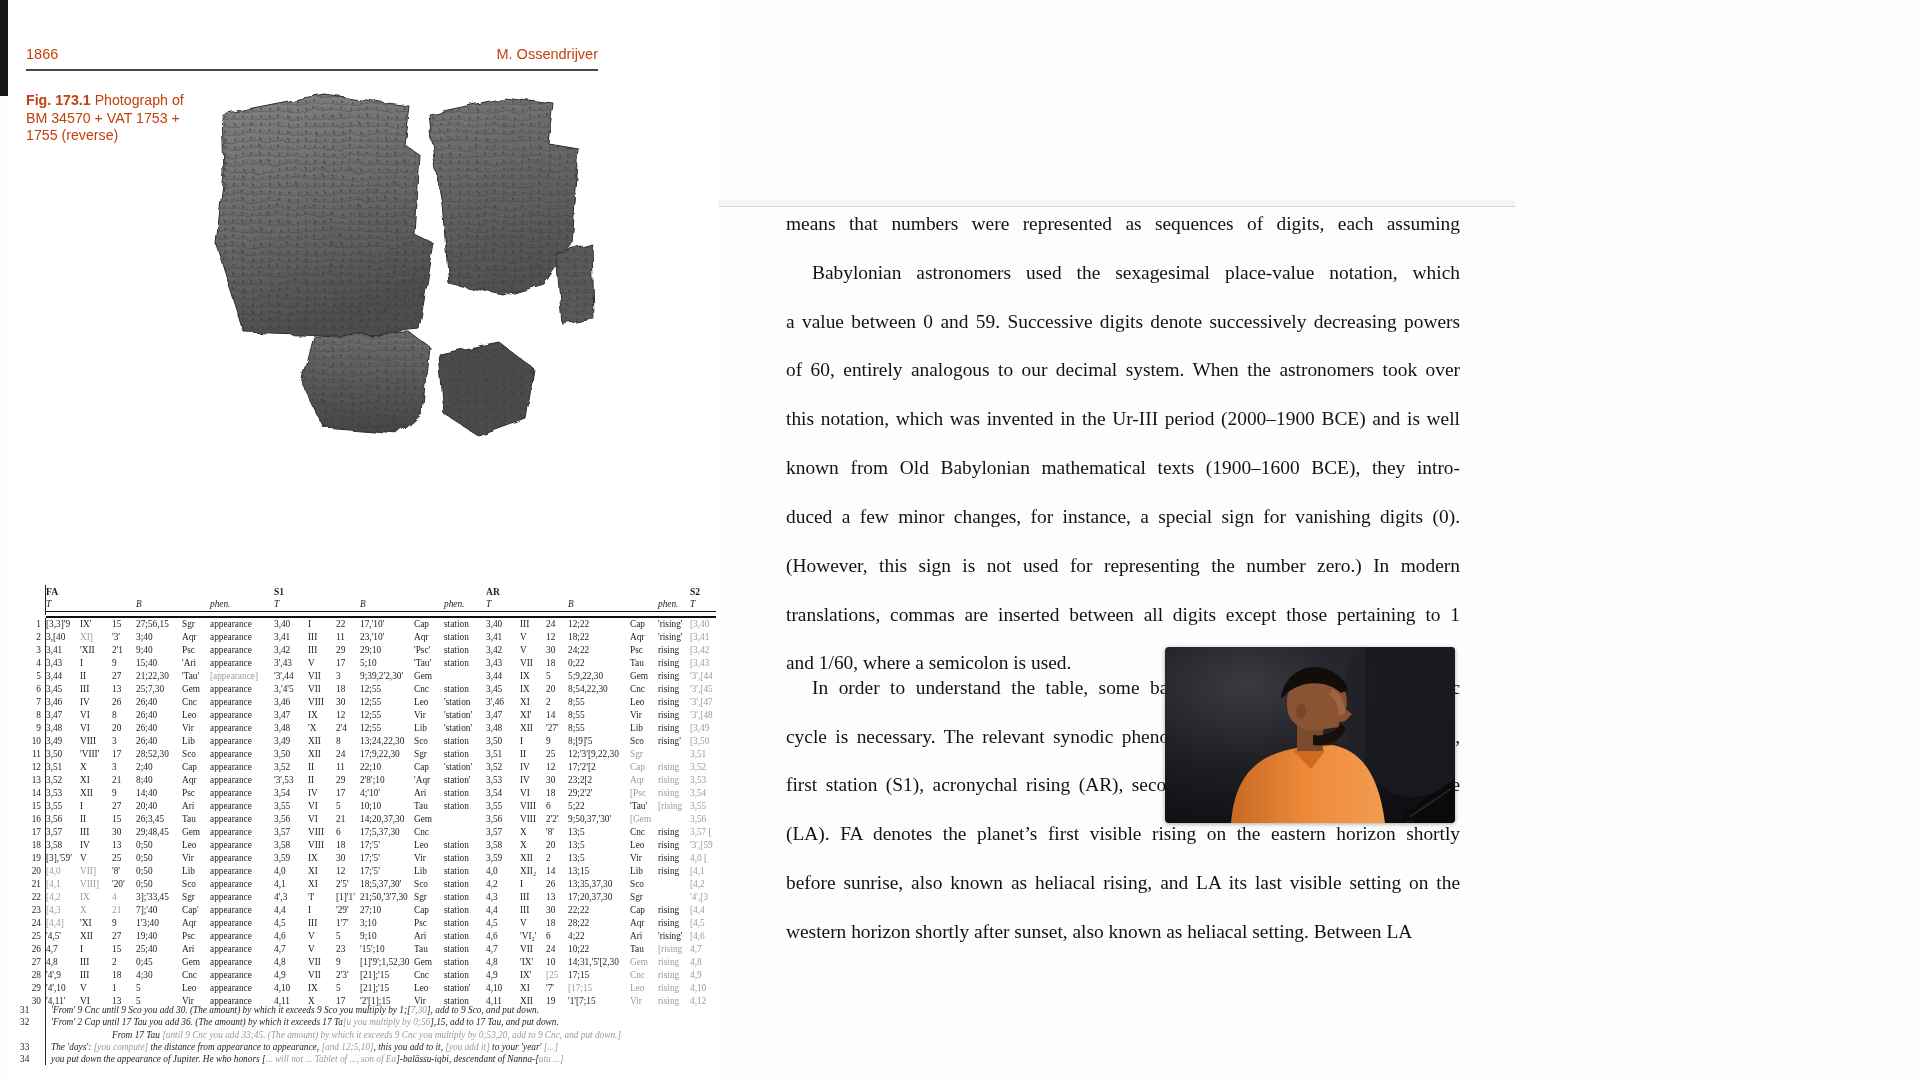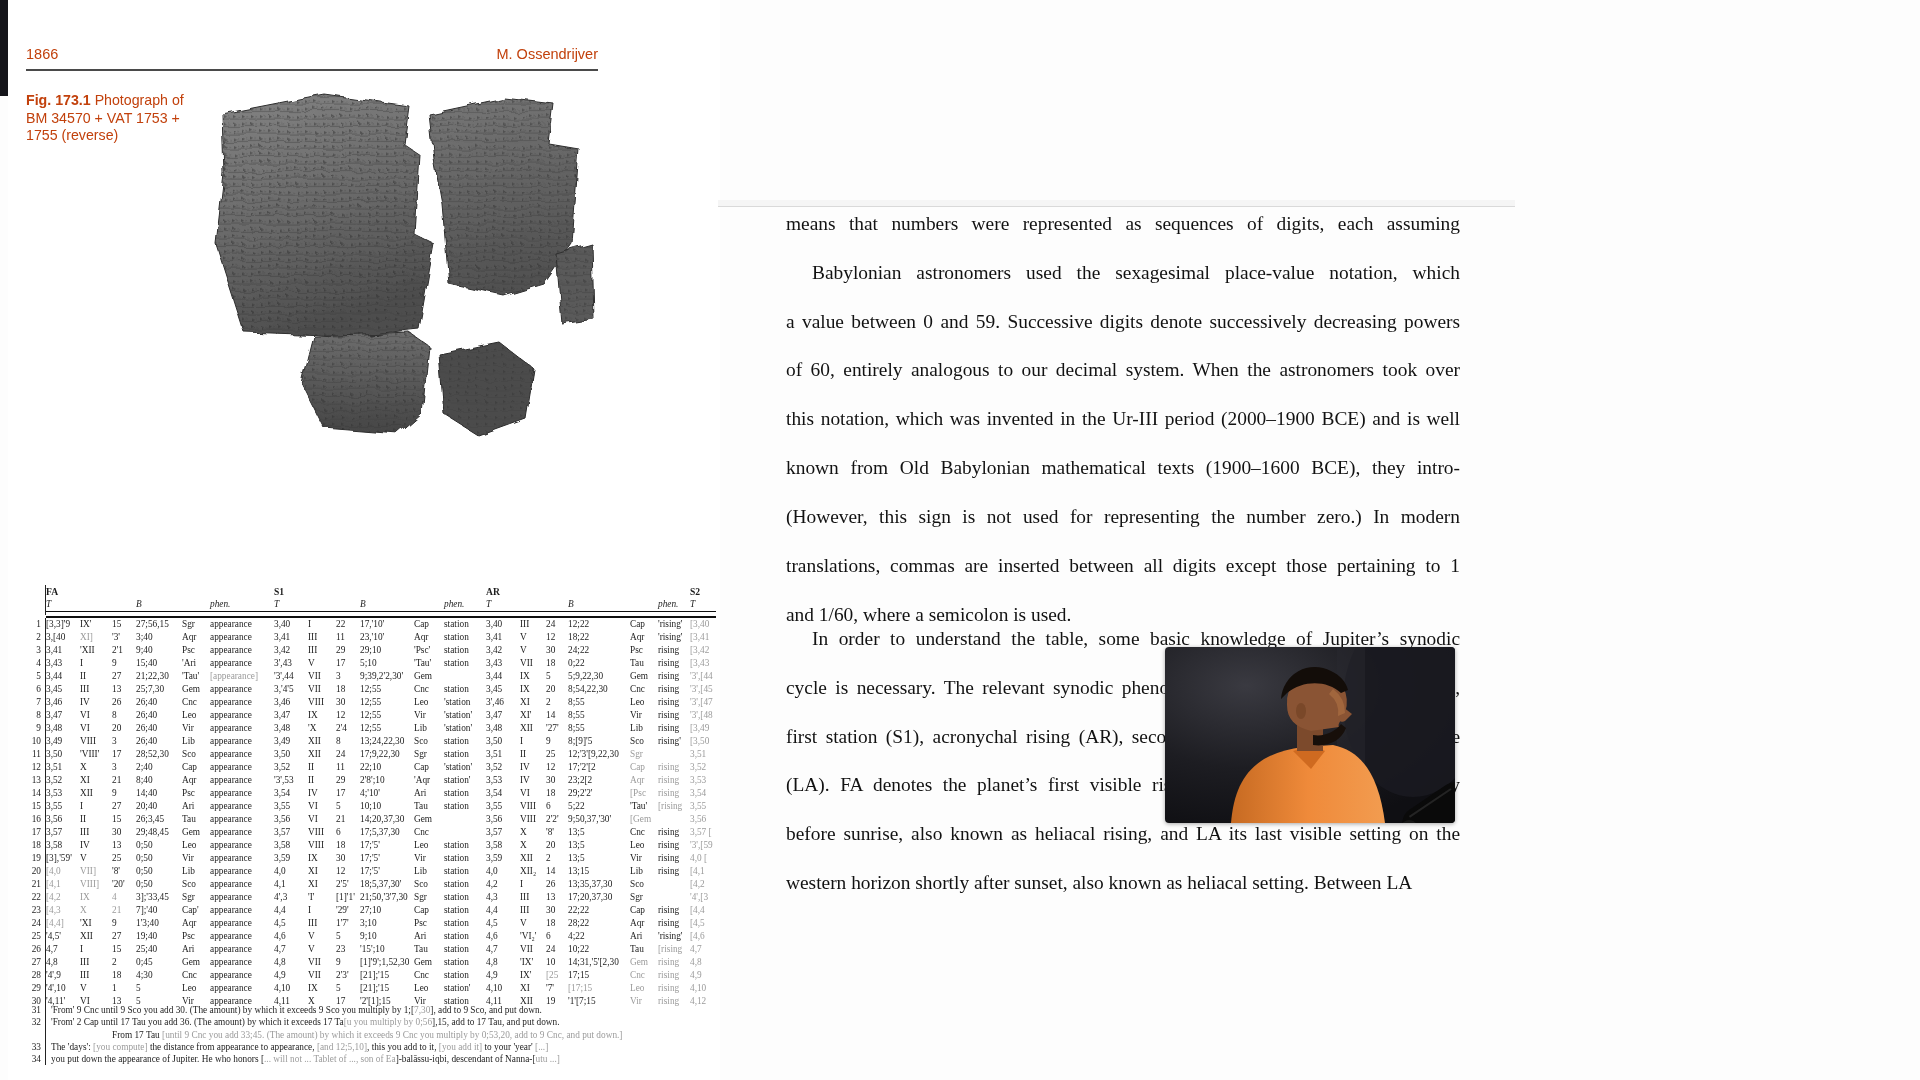--- a/index.html
+++ b/index.html
@@ -19,22 +19,22 @@
        font-size:9.3px;line-height:13px;color:#1c1c1c;}
   .tbl>div{white-space:nowrap;}
   .c0{border-right:1.4px solid #222;text-align:right;padding-right:4px;}
   .grp{font-weight:bold;font-size:9.6px;}
   .sub{font-style:italic;}
   .rule2{grid-column:2/-1;border-top:1.2px solid #101010;border-bottom:2px solid #101010;height:3.5px;}
   .r0{height:3.5px;}
   .faint{color:#9b9b9b;}
   .notes{position:absolute;left:12px;top:1004px;width:700px;font-size:9.3px;line-height:12.3px;color:#1c1c1c;}
   .nrow{display:grid;grid-template-columns:26px 674px;}
-  .nnum{border-right:1.4px solid #222;text-align:right;padding-right:4px;}
-  .ntxt{padding-left:5px;white-space:nowrap;overflow:hidden;}
+  .nnum{border-right:1.4px solid #222;text-align:right;padding-right:16px;}
+  .ntxt{padding-left:5px;white-space:nowrap;overflow:hidden;font-style:italic;}
   .nind{padding-left:66px;}
   
   .topline{position:absolute;left:718px;top:206px;width:797px;height:1px;background:#d9d9d9;}
   .topband{position:absolute;left:718px;top:200px;width:797px;height:6px;background:#f5f5f5;}
   .bodycol{position:absolute;left:786px;top:212px;width:674px;font-size:19.4px;line-height:24.4px;color:#121212;}
   .jl{text-align:justify;}
   .jl::after{content:"";display:inline-block;width:100%;height:0;}
   .ind{text-indent:26px;}
   .webcam{position:absolute;left:1165px;top:647px;width:290px;height:176px;border-radius:4px;overflow:hidden;
           box-shadow:0 1px 4px rgba(0,0,0,.35);}
@@ -780,20 +780,21 @@
 
 <div class="topband"></div>
 <div class="topline"></div>
 <div class="bodycol" id="bodycol">
     <div class="jl">means that numbers were represented as sequences of digits, each assuming</div>
     <div class="jl ind">Babylonian astronomers used the sexagesimal place-value notation, which</div>
     <div class="jl">a value between 0 and 59. Successive digits denote successively decreasing powers</div>
     <div class="jl">of 60, entirely analogous to our decimal system. When the astronomers took over</div>
     <div class="jl">this notation, which was invented in the Ur-III period (2000–1900 BCE) and is well</div>
     <div class="jl">known from Old Babylonian mathematical texts (1900–1600 BCE), they intro-</div>
+    <div class="jl">duced a few minor changes, for instance, a special sign for vanishing digits (0).</div>
     <div class="jl">(However, this sign is not used for representing the number zero.) In modern</div>
     <div class="jl">translations, commas are inserted between all digits except those pertaining to 1</div>
     <div class="">and 1/60, where a semicolon is used.</div>
     <div class="jl ind">In order to understand the table, some basic knowledge of Jupiter’s synodic</div>
     <div class="jl">cycle is necessary. The relevant synodic phenomena are the first appearance (FA),</div>
     <div class="jl">first station (S1), acronychal rising (AR), second station (S2), and last appearance</div>
     <div class="jl">(LA). FA denotes the planet’s first visible rising on the eastern horizon shortly</div>
     <div class="jl">before sunrise, also known as heliacal rising, and LA its last visible setting on the</div>
     <div class="">western horizon shortly after sunset, also known as heliacal setting. Between LA</div>
   </div>

